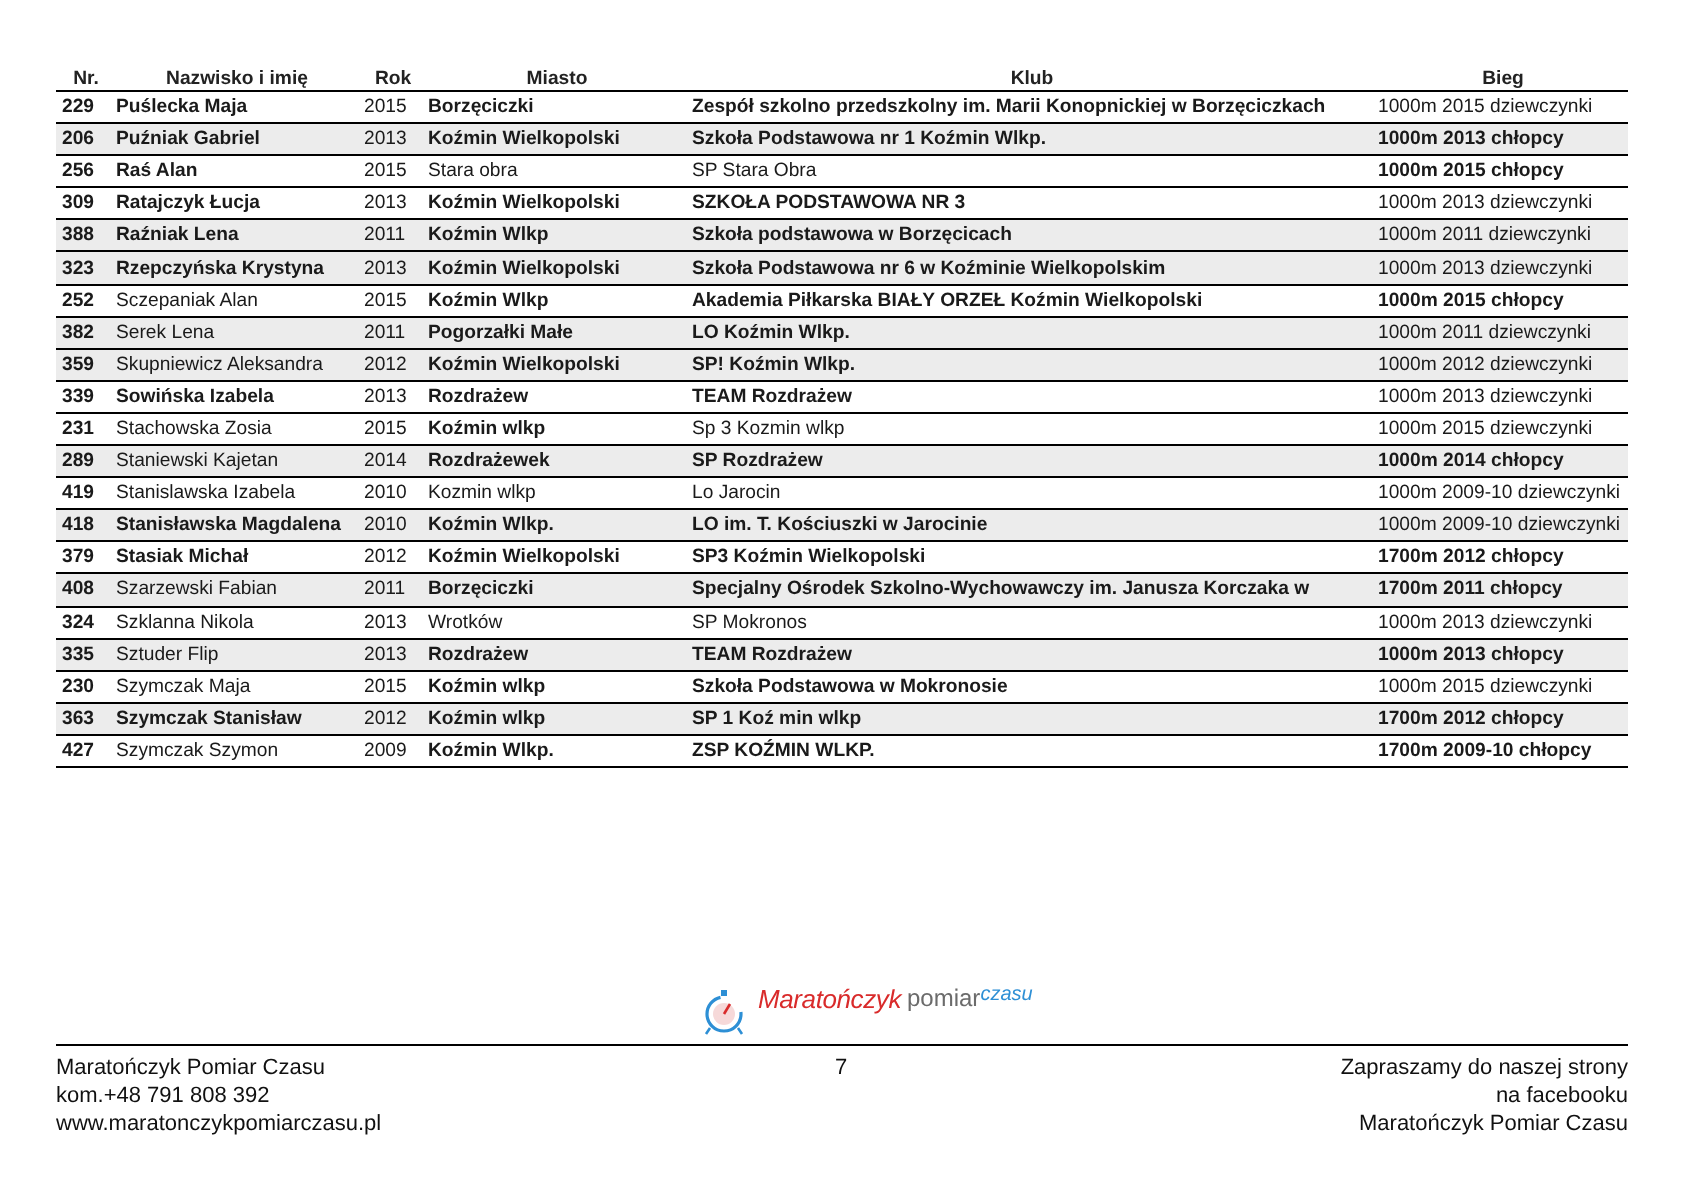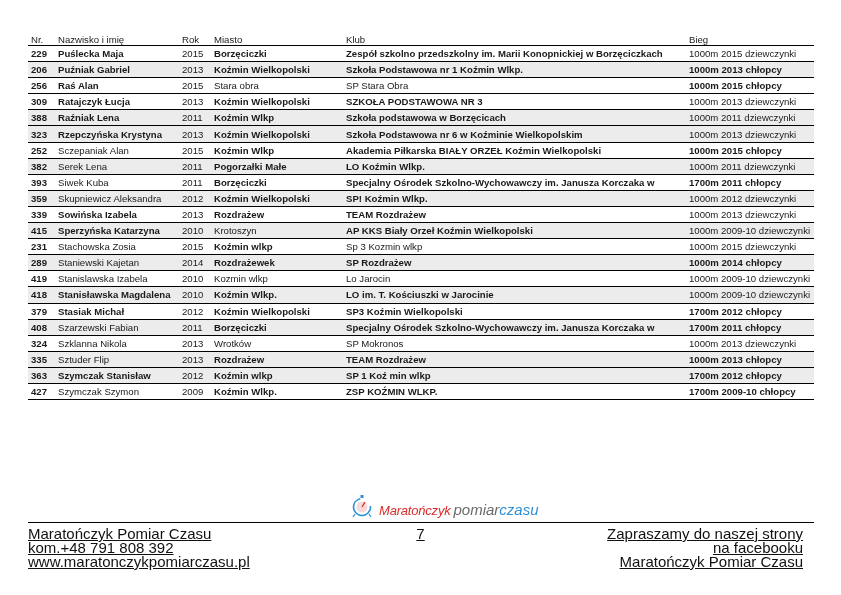--- a/index.html
+++ b/index.html
@@ -1,41 +1,41 @@
 <!DOCTYPE html>
 <html><head>
 <meta charset="utf-8">
 <style>
   html, body { margin: 0; padding: 0; background: #ffffff; }
   body { width: 841px; height: 595px; position: relative; overflow: hidden;
          font-family: "Liberation Sans", sans-serif; color: #111; }
   .page { position: absolute; left: 0; top: 0; width: 841px; height: 595px; }
   table.results { position: absolute; left: 28px; top: 30px; width: 786px;
                   border-collapse: collapse; font-size: 9.6px; }
-  table.results th { font-weight: normal; text-align: left; height: 15px; padding: 0 0 0 3px;
+  table.results th { font-weight: bold; text-align: center; height: 15px; padding: 0 0 0 3px;
                      border-bottom: 1.3px solid #000; vertical-align: bottom; color: #222; }
   table.results td { height: 15.1px; padding: 0 0 0 3px; border-bottom: 1.3px solid #000;
                      white-space: nowrap; vertical-align: middle; color: #1a1a1a; }
   table.results tr.alt td { background: #ececec; }
   td.b, th.b { font-weight: bold; }
   .c-nr { width: 24px; }
   .c-name { width: 121px; }
   .c-rok { width: 29px; }
   .c-miasto { width: 129px; }
   .c-klub { width: 340px; }
   .c-bieg { }
-  .logo { position: absolute; left: 350px; top: 492px; height: 26px; display: flex; align-items: flex-end; }
+  .logo { position: absolute; left: 350px; top: 492px; height: 26px; display: flex; align-items: flex-start; }
   .logo svg { display: block; }
   .logo-text1 { color: #d92b2b; font-style: italic; font-size: 13px; margin-left: 3px; letter-spacing: -0.2px; }
-  .logo-text2 { color: #6b6b6b; font-style: italic; font-size: 15px; margin-left: 3px; }
-  .logo-text3 { color: #2d8fd5; font-style: italic; font-size: 15px; }
+  .logo-text2 { color: #6b6b6b; font-size: 12px; margin-left: 3px; }
+  .logo-text3 { color: #2d8fd5; font-style: italic; font-size: 10px; }
   .footer-rule { position: absolute; left: 28px; top: 522px; width: 786px; border-top: 1.3px solid #000; }
-  .footer { position: absolute; top: 527px; font-size: 15px; line-height: 14px; color: #111; text-decoration: underline; }
+  .footer { position: absolute; top: 527px; font-size: 11px; line-height: 14px; color: #111; }
   .footer.left { left: 28px; }
-  .footer.right { right: 38px; text-align: right; }
+  .footer.right { right: 27px; text-align: right; }
   .footer.center { left: 0; width: 841px; text-align: center; }
 </style>
 </head>
 <body>
 
 <div class="page">
   <table class="results">
     <thead>
       <tr>
         <th class="c-nr">Nr.</th>
@@ -115,55 +115,39 @@
 
       <tr class="alt">
         <td class="b">382</td>
         <td>Serek Lena</td>
         <td>2011</td>
         <td class="b">Pogorzałki Małe</td>
         <td class="b">LO Koźmin Wlkp.</td>
         <td>1000m 2011 dziewczynki</td>
       </tr>
 
-      <tr>
-        <td class="b">393</td>
-        <td>Siwek Kuba</td>
-        <td>2011</td>
-        <td class="b">Borzęciczki</td>
-        <td class="b">Specjalny Ośrodek Szkolno-Wychowawczy im. Janusza Korczaka w</td>
-        <td class="b">1700m 2011 chłopcy</td>
-      </tr>
 
       <tr class="alt">
         <td class="b">359</td>
         <td>Skupniewicz Aleksandra</td>
         <td>2012</td>
         <td class="b">Koźmin Wielkopolski</td>
         <td class="b">SP! Koźmin Wlkp.</td>
         <td>1000m 2012 dziewczynki</td>
       </tr>
 
       <tr>
         <td class="b">339</td>
         <td class="b">Sowińska Izabela</td>
         <td>2013</td>
         <td class="b">Rozdrażew</td>
         <td class="b">TEAM Rozdrażew</td>
         <td>1000m 2013 dziewczynki</td>
       </tr>
 
-      <tr class="alt">
-        <td class="b">415</td>
-        <td class="b">Sperzyńska Katarzyna</td>
-        <td>2010</td>
-        <td>Krotoszyn</td>
-        <td class="b">AP KKS Biały Orzeł Koźmin Wielkopolski</td>
-        <td>1000m 2009-10  dziewczynki</td>
-      </tr>
 
       <tr>
         <td class="b">231</td>
         <td>Stachowska Zosia</td>
         <td>2015</td>
         <td class="b">Koźmin wlkp</td>
         <td>Sp 3 Kozmin wlkp</td>
         <td>1000m 2015 dziewczynki</td>
       </tr>
 
@@ -223,20 +207,28 @@
 
       <tr class="alt">
         <td class="b">335</td>
         <td>Sztuder Flip</td>
         <td>2013</td>
         <td class="b">Rozdrażew</td>
         <td class="b">TEAM Rozdrażew</td>
         <td class="b">1000m 2013 chłopcy</td>
       </tr>
 
+      <tr>
+        <td class="b">230</td>
+        <td>Szymczak Maja</td>
+        <td>2015</td>
+        <td class="b">Koźmin wlkp</td>
+        <td class="b">Szkoła Podstawowa w Mokronosie</td>
+        <td>1000m 2015 dziewczynki</td>
+      </tr>
 
       <tr class="alt">
         <td class="b">363</td>
         <td class="b">Szymczak Stanisław</td>
         <td>2012</td>
         <td class="b">Koźmin wlkp</td>
         <td class="b">SP 1 Koź min wlkp</td>
         <td class="b">1700m 2012 chłopcy</td>
       </tr>
 

